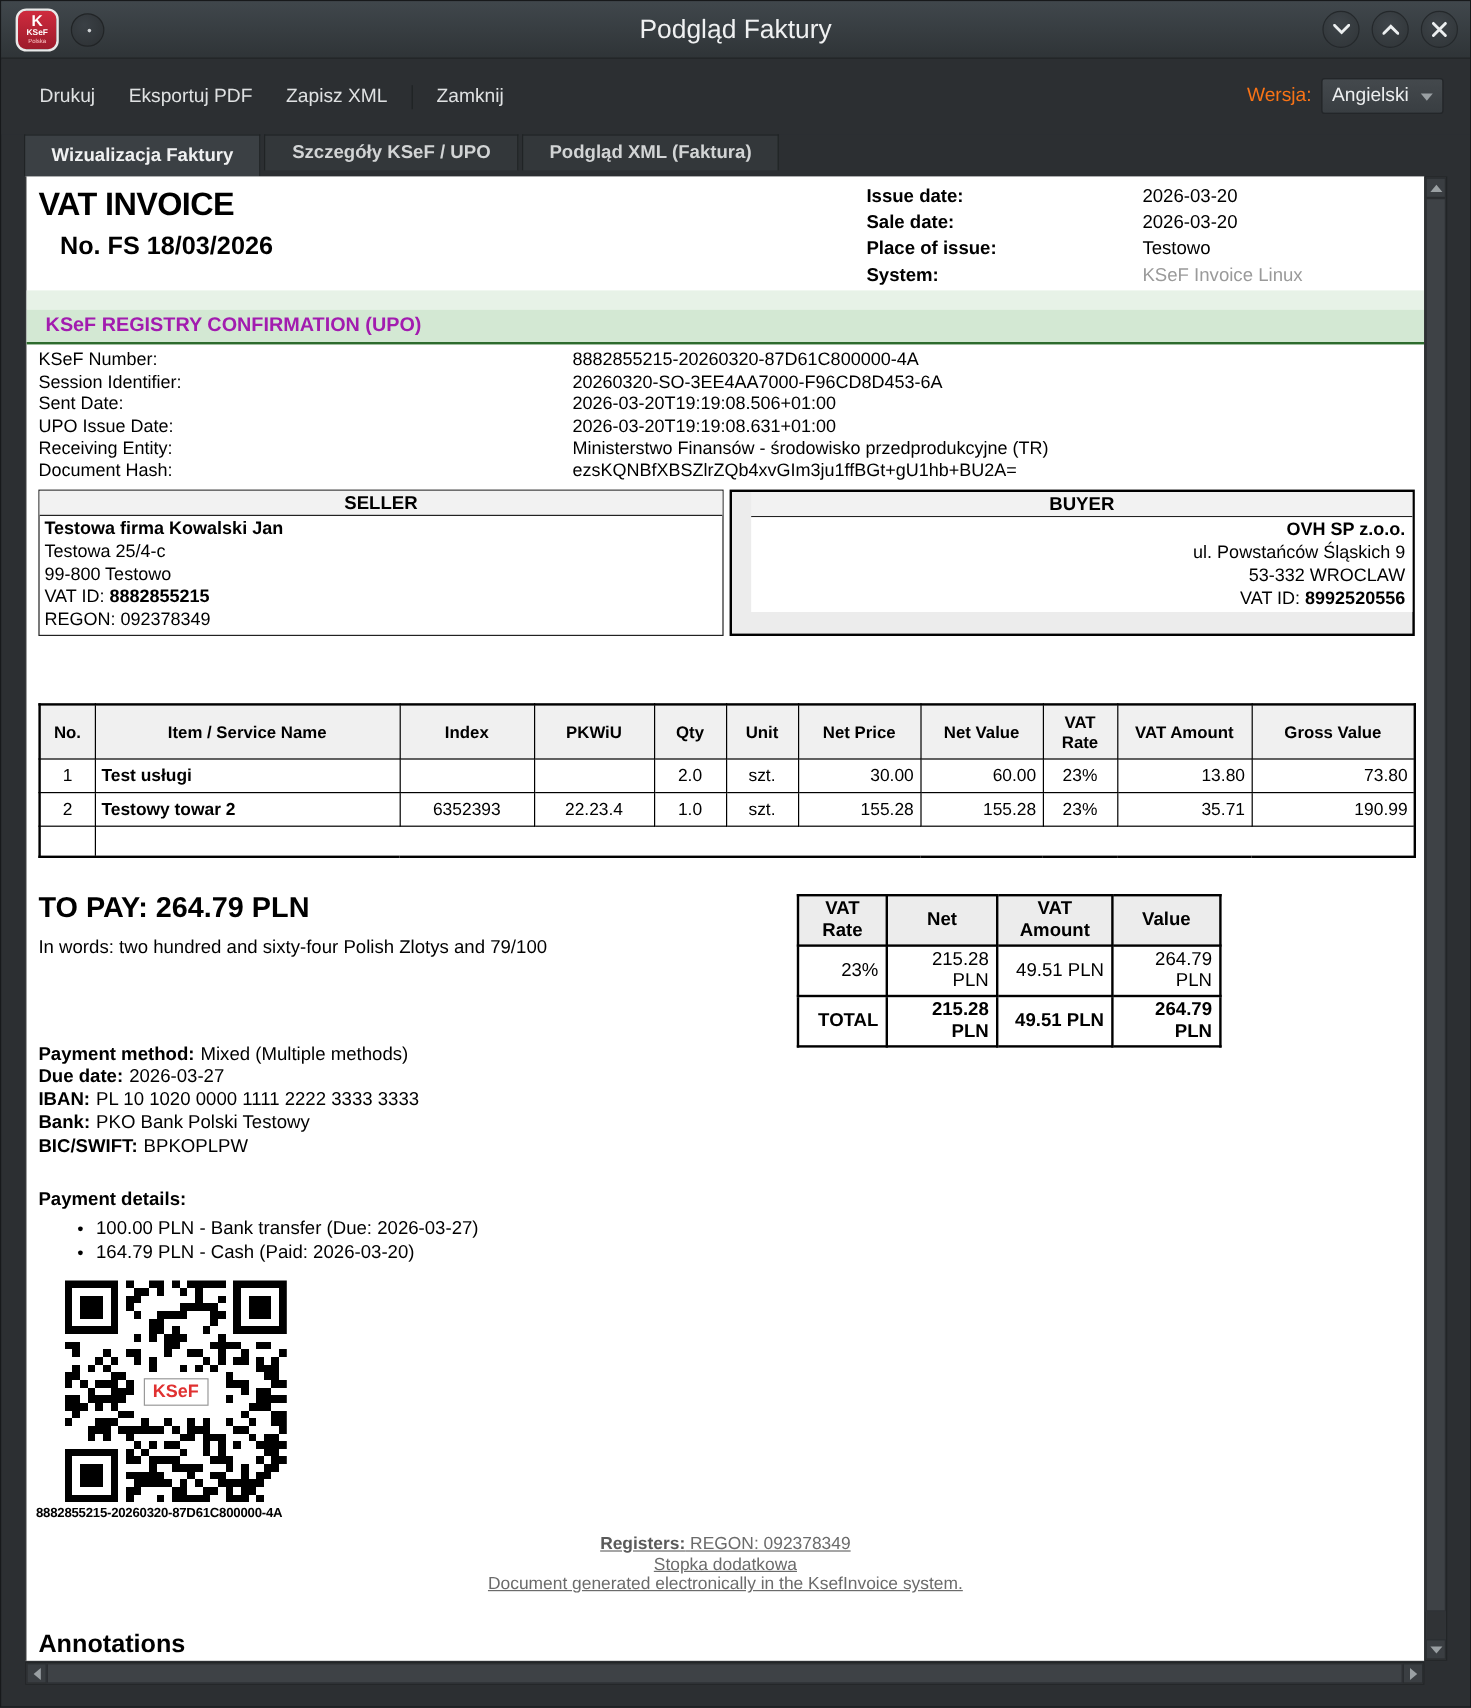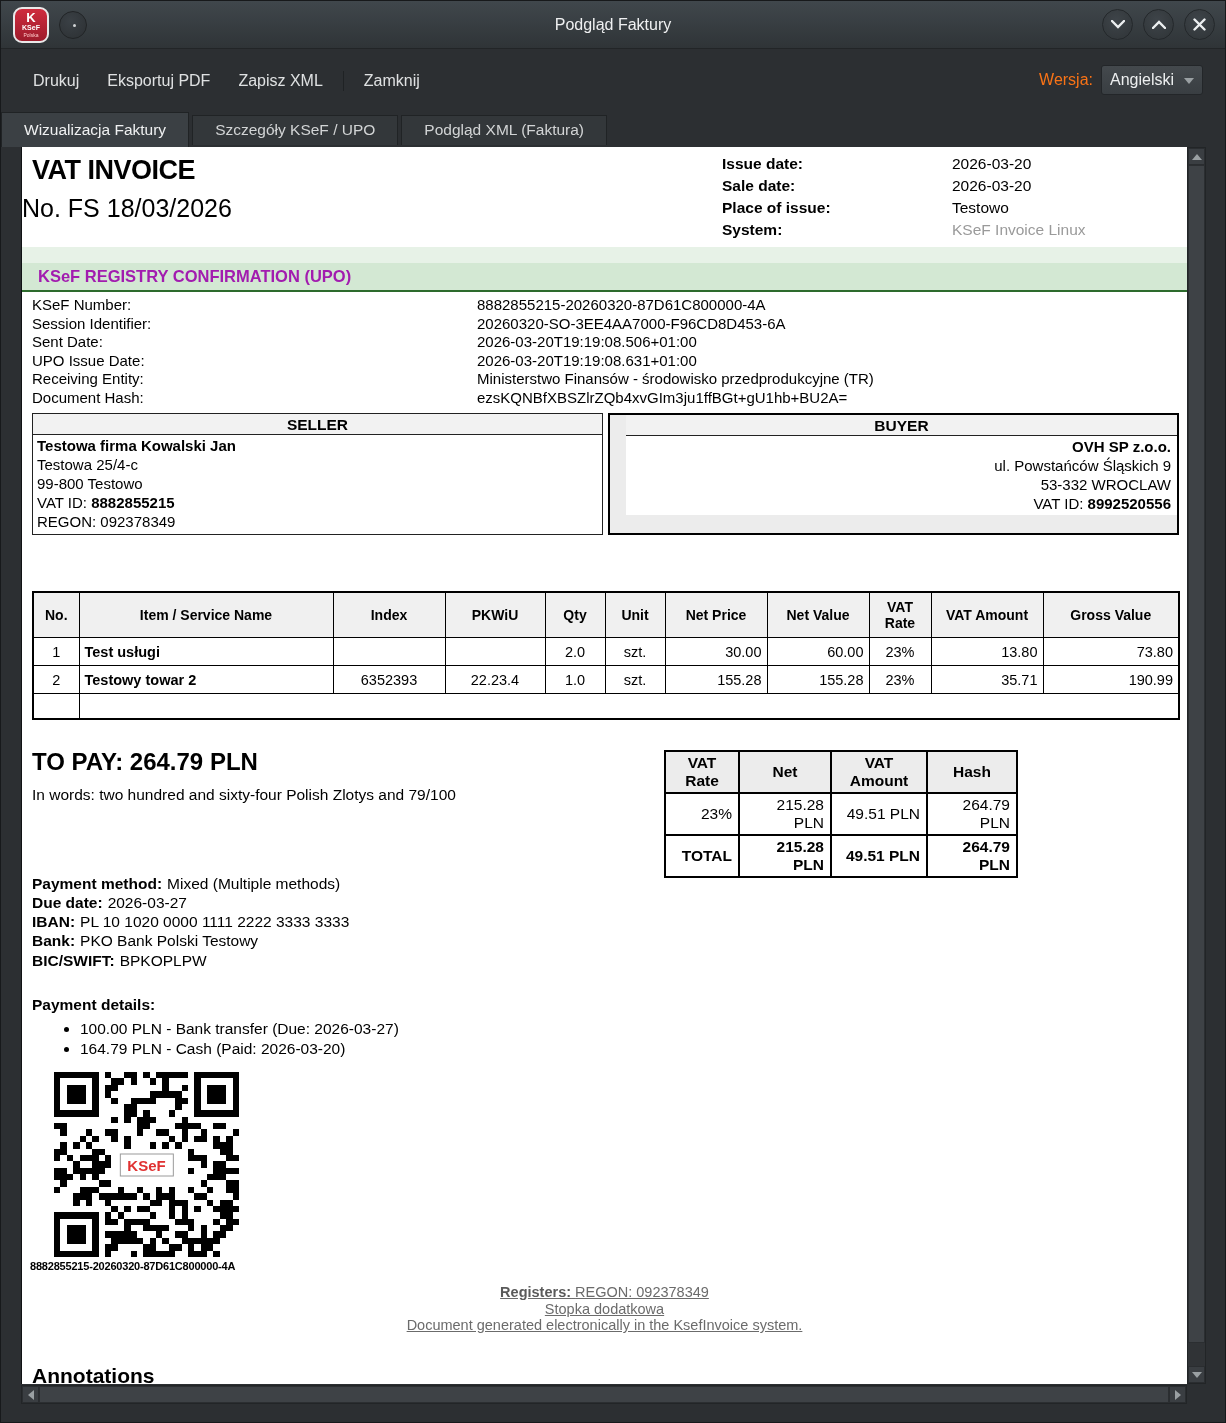--- a/index.html
+++ b/index.html
@@ -14,21 +14,21 @@
     background:linear-gradient(#cf2b3e,#9d1b2b); border:2px solid #e9e9e9;
     display:flex; flex-direction:column; align-items:center; justify-content:center; color:#fff; }
   .app-icon .k { font-size:13px; font-weight:bold; line-height:12px; }
   .app-icon .t { font-size:7px; font-weight:bold; line-height:8px; }
   .app-icon .p { font-size:5px; color:#ffc9c9; line-height:6px; }
   .menu-dot { position:absolute; left:58px; top:10px; width:28px; height:28px; border-radius:50%;
     background:radial-gradient(circle at 40% 35%, #3a4045, #2c3033); border:1px solid #212426; }
   .menu-dot::after { content:""; position:absolute; left:13px; top:12px; width:3px; height:3px;
     border-radius:50%; background:#cfd2d4; }
   .win-title { position:absolute; left:0; right:0; top:0; height:48px; display:flex;
-    align-items:center; justify-content:center; color:#eff0f1; font-size:16px; }
+    align-items:center; justify-content:center; color:#eff0f1; font-size:22px; }
   .winbtns { position:absolute; right:10px; top:8px; display:flex; gap:10px; }
   .winbtn { width:31px; height:31px; border-radius:50%; border:1px solid #24282b;
     background:radial-gradient(circle at 45% 35%, #3e4449, #2f3437);
     display:flex; align-items:center; justify-content:center; }
   .winbtn svg { stroke:#eceff0; stroke-width:2.4; fill:none; stroke-linecap:round; }
 
   
   .toolbar { position:absolute; left:0; top:49px; right:0; height:62px; background:#2c2f32;
     display:flex; align-items:center; color:#dfe1e2; font-size:16px; }
   .tbtn { padding:6px 14px; cursor:default; }
@@ -37,31 +37,31 @@
   .version { position:absolute; right:22px; top:15px; display:flex; align-items:center; gap:8px; }
   .version .lbl { color:#f97316; font-size:16px; }
   .select { width:102px; height:30px; background:linear-gradient(#44494d,#393e42);
     border:1px solid #232629; border-radius:3px; color:#eceeef; font-size:16px;
     display:flex; align-items:center; padding:0 8px; position:relative; }
   .select .arrow { position:absolute; right:8px; top:12px; width:0; height:0;
     border-left:5px solid transparent; border-right:5px solid transparent; border-top:6px solid #9aa0a3; }
 
   
   .tabbar { position:absolute; left:0; top:111px; right:0; height:35px; display:flex;
-    align-items:center; gap:3px; }
+    align-items:flex-start; padding-left:19px; gap:3px;font-weight:bold; }
   .tab { background:#33373a; border:1px solid #202325; border-bottom:none; color:#d2d4d5;
     height:30px; padding:0 22px; display:flex; align-items:center; font-size:15.5px; }
   .tab.active { background:#3b4044; height:35px; color:#eff0f1; }
 
   
   .doc { position:absolute; left:20px; top:146px; width:1166px; height:1237px; background:#fff;
     color:#000; overflow:hidden; border-left:1px solid #101214; }
 
   .inv-title { margin:8px 0 0 10px; font-size:27px; font-weight:bold; letter-spacing:-0.5px; }
-  .inv-number { margin:8px 0 0 0; font-size:25px; font-weight:normal; }
+  .inv-number { margin:8px 0 0 28px; font-size:21px; font-weight:bold; }
 
   .meta { position:absolute; left:700px; top:8px; display:grid;
     grid-template-columns:230px auto; row-gap:4px; font-size:15.5px; }
   .meta .l { font-weight:bold; }
   .meta .gray { color:#9a9a9a; }
 
   .upo-banner { margin-top:24px; }
   .upo-top { height:16px; background:#e7f2e7; }
   .upo-title { height:29px; background:#d3e8d3; border-bottom:2px solid #2d6b2d;
     display:flex; align-items:center; padding-left:16px;
@@ -324,21 +324,21 @@
             <col style="width:74px">
             <col style="width:92px">
             <col style="width:96px">
             <col style="width:90px">
           </colgroup>
         <tbody>
             <tr>
           <th>VAT Rate</th>
           <th>Net</th>
           <th>VAT Amount</th>
-          <th>Hash</th>
+          <th>Value</th>
         </tr>
         <tr>
           <td>23%</td>
           <td>215.28 PLN</td>
           <td>49.51 PLN</td>
           <td>264.79 PLN</td>
         </tr>
         <tr class="total">
           <td>TOTAL</td>
           <td>215.28 PLN</td>

